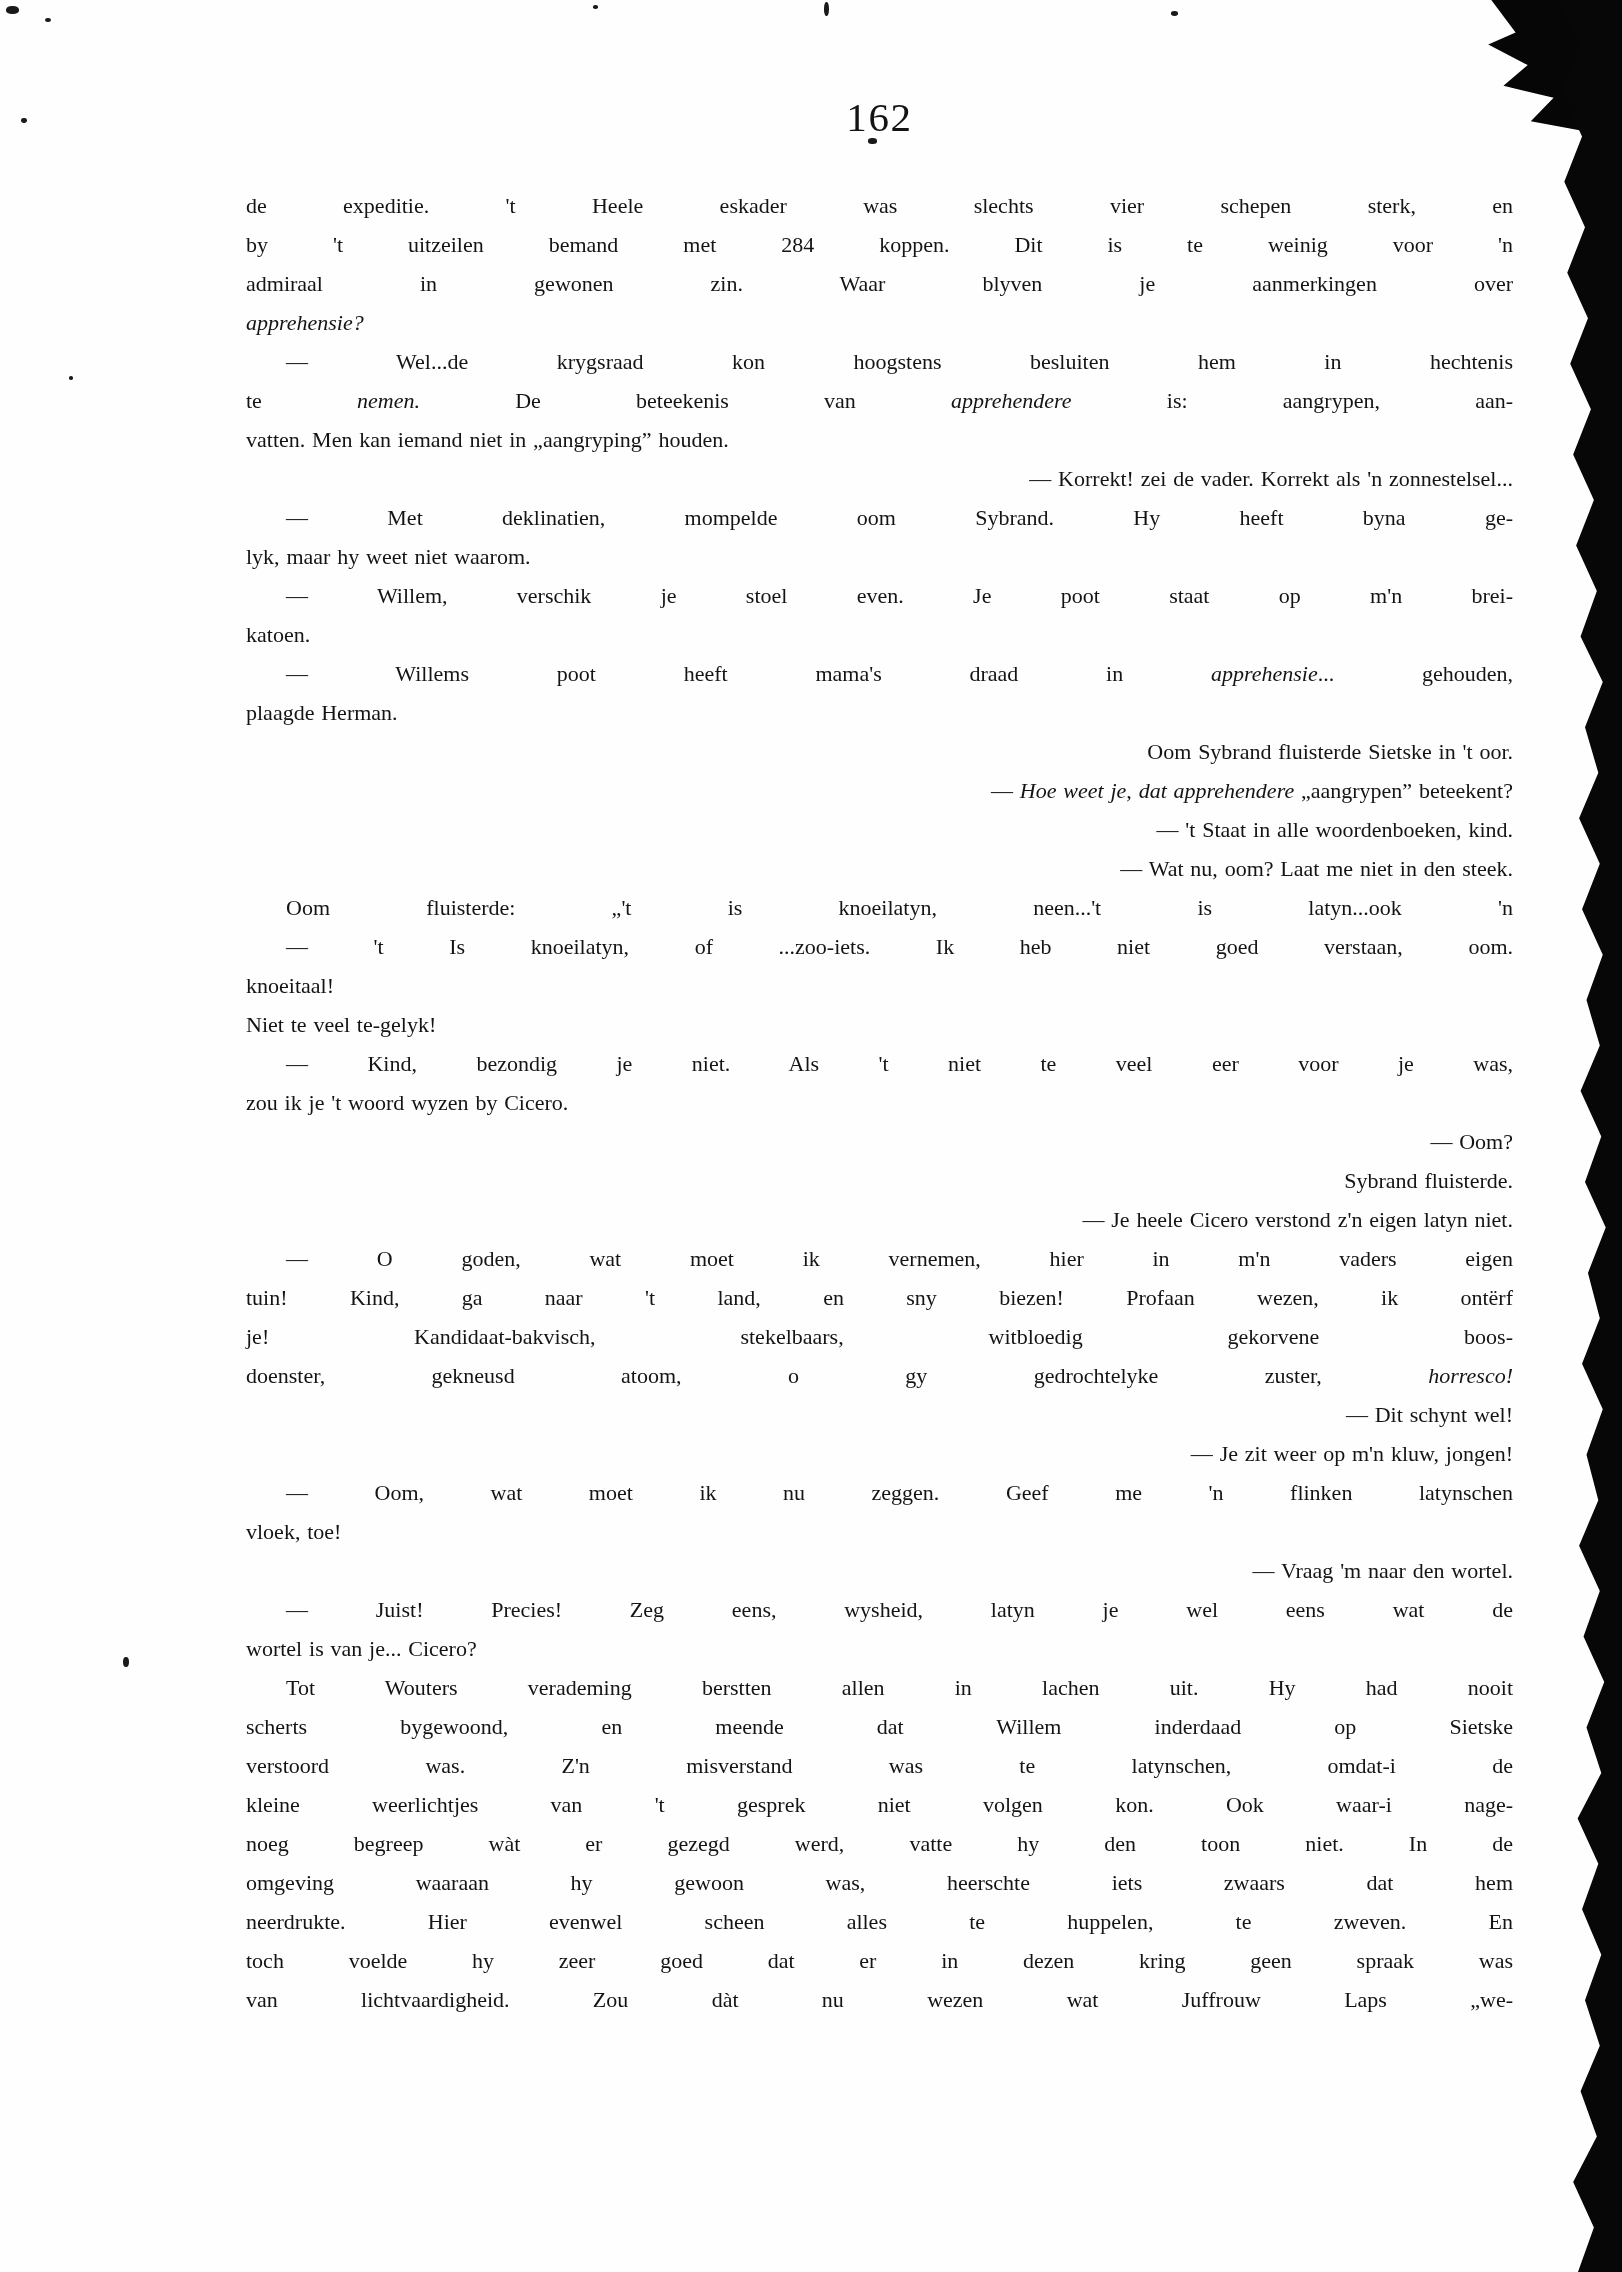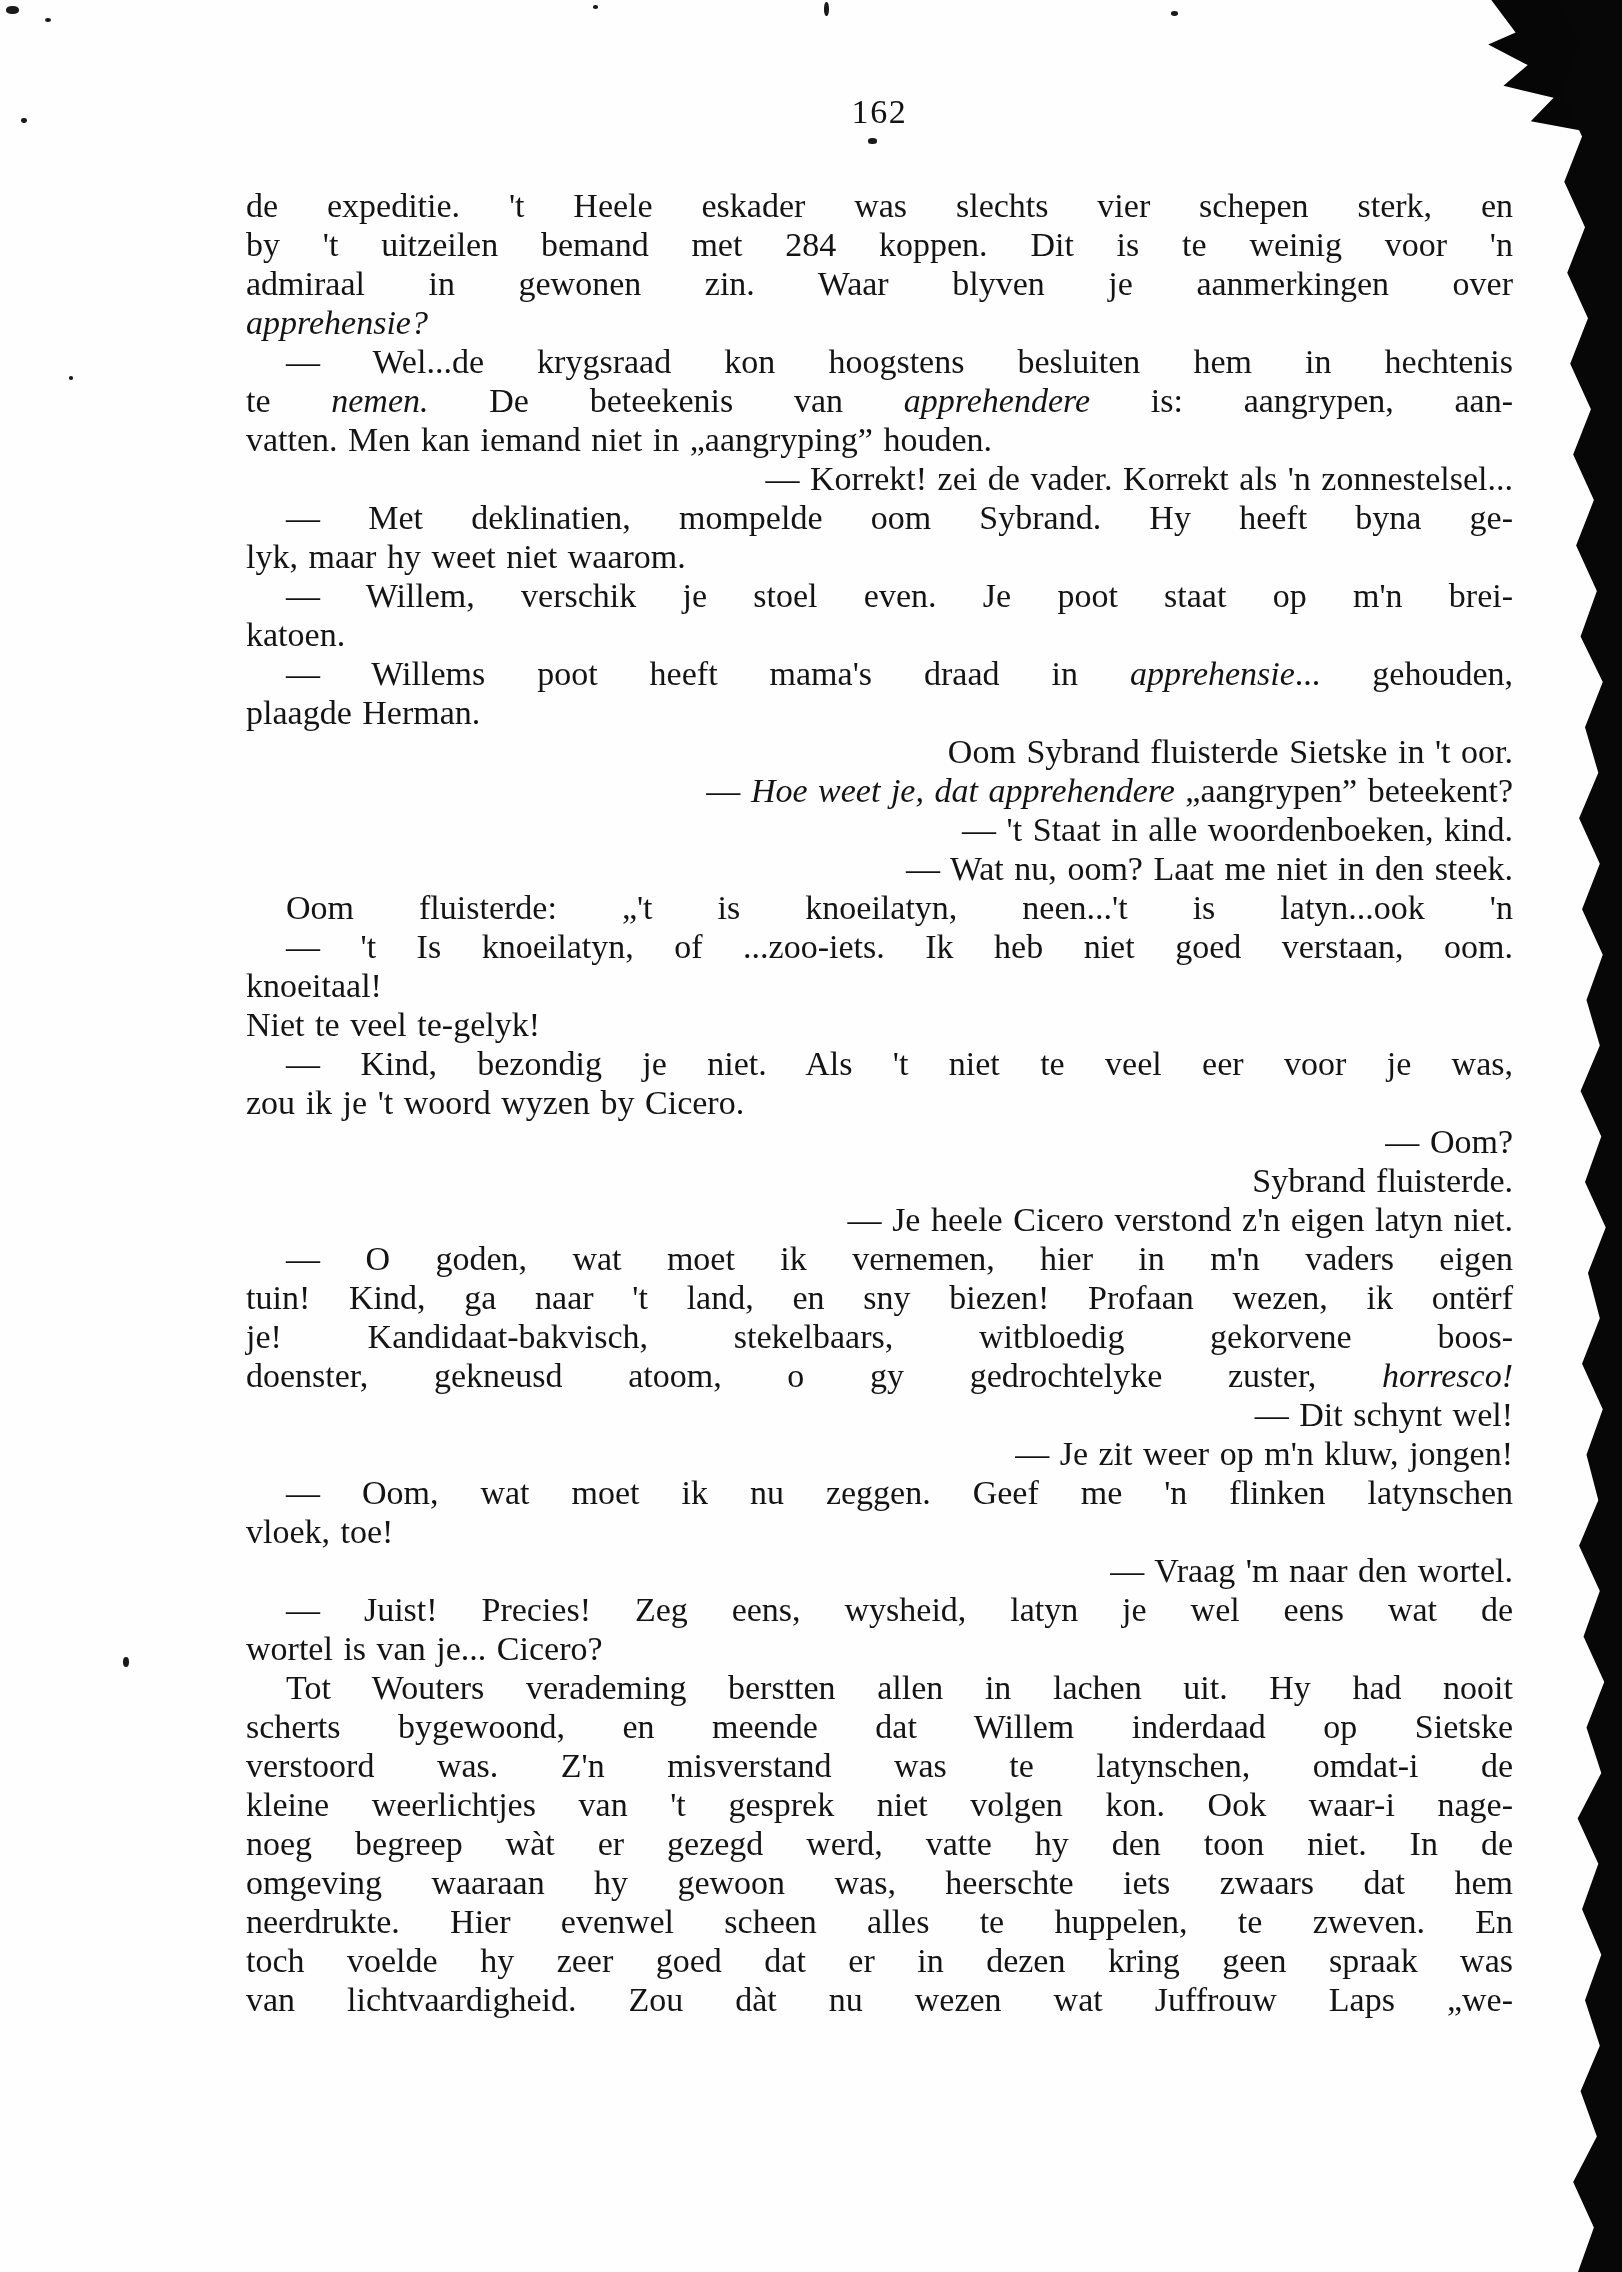--- a/index.html
+++ b/index.html
@@ -4,26 +4,26 @@
 <style>
   html,body{margin:0;padding:0;}
   body{
     width:1622px;height:2273px;position:relative;overflow:hidden;
     background:#ffffff;
     font-family:"Liberation Serif","DejaVu Serif",serif;
   }
   .page{position:absolute;inset:0;background:#fefefe;}
   .page-number{
     position:absolute;top:93px;left:246px;width:1267px;
-    text-align:center;font-size:34px;color:#131313;
+    text-align:center;font-size:41px;color:#131313;
     letter-spacing:1.6px;
   }
   .text-block{
     position:absolute;top:186px;left:246px;width:1267px;
-    font-size:34px;line-height:39px;color:#141414;
+    font-size:22px;line-height:39px;color:#141414;
     word-spacing:0.06em;
   }
   .line{white-space:normal;text-align:left;}
   .line.just{text-align:justify;text-align-last:justify;}
   .line.indent{text-indent:40px;text-align:right;}
   .it{font-style:italic;}
   .rm{font-style:normal;}
   .edge-band{
     position:absolute;top:0;right:0;width:74px;height:2273px;background:#070707;
     clip-path:polygon(100% 0,100% 100%,40% 100%,62% 98%,34% 96%,66% 94%,44% 92%,70% 90%,

